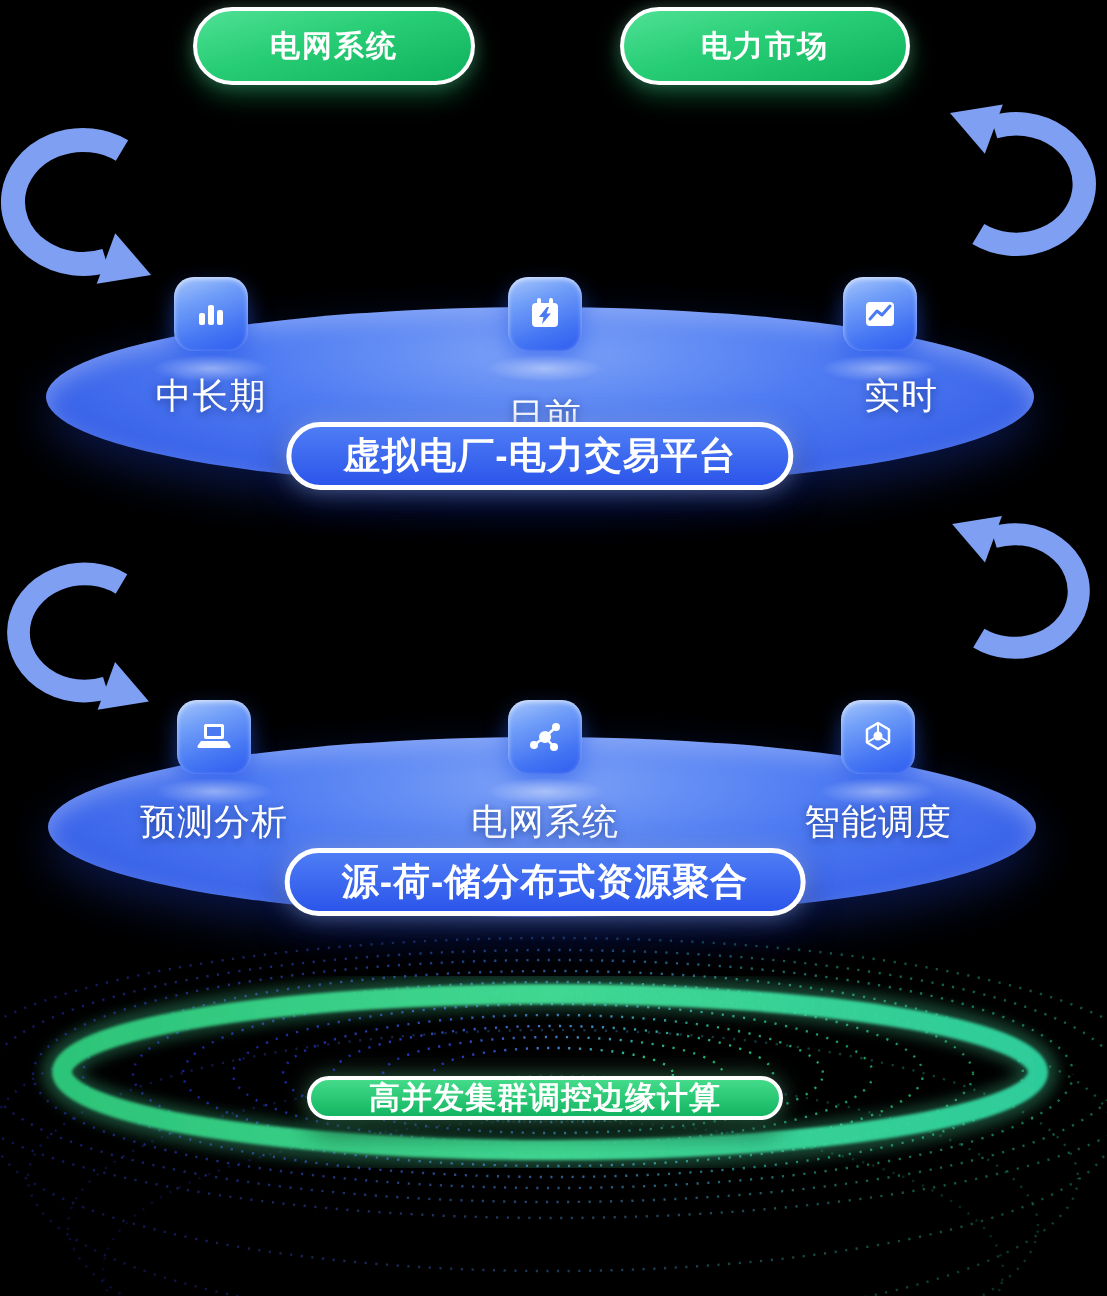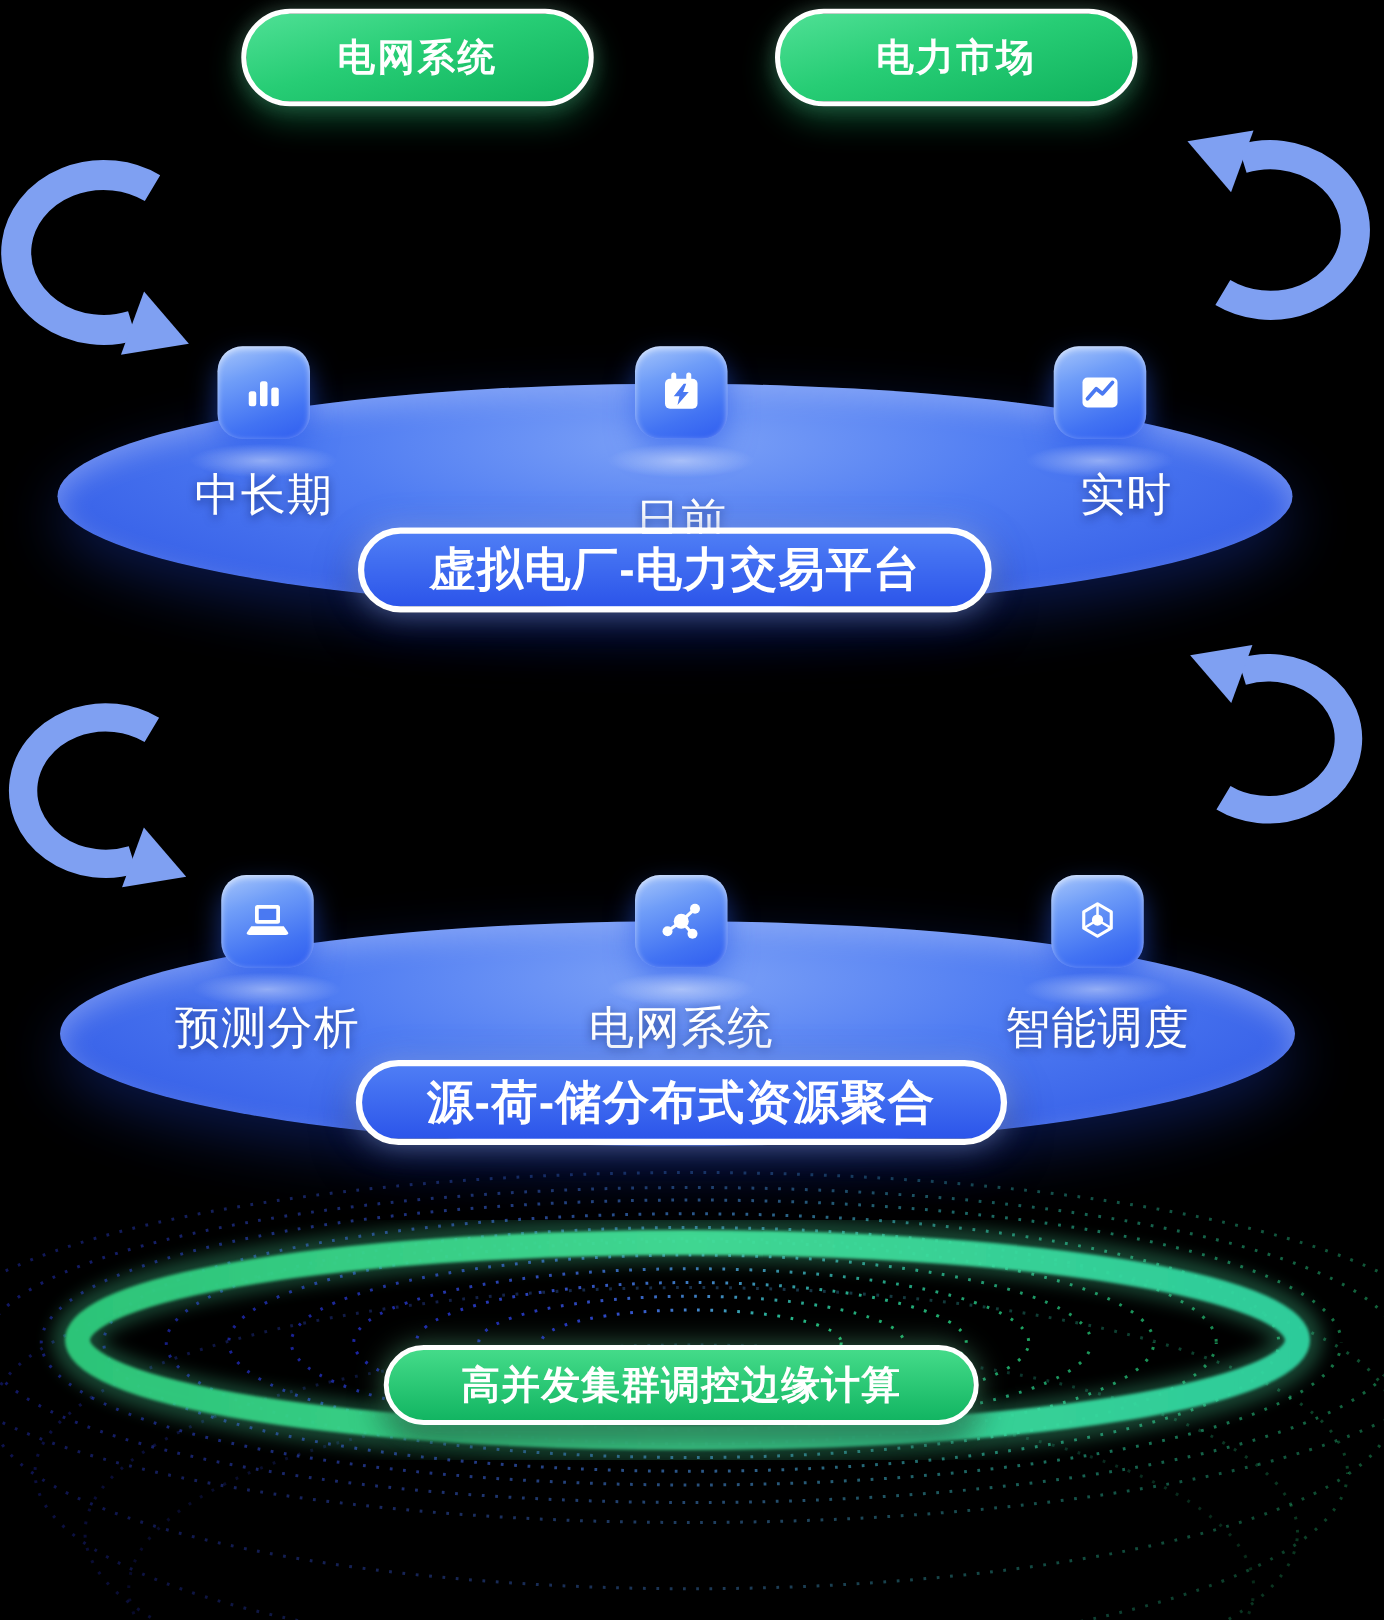--- a/index.html
+++ b/index.html
@@ -64,21 +64,21 @@
     display:flex;align-items:center;justify-content:center;
     color:#fff;font-size:37px;font-weight:bold;letter-spacing:1px;white-space:nowrap;
     padding:0 52px;z-index:6;
     box-shadow:0 0 24px rgba(170,200,255,.5),0 16px 34px rgba(0,10,60,.55);
   }
   #pill-trading{left:540px;top:422px;}
   #pill-aggregation{left:545px;top:848px;}
 
   
   .green-pill{
-    position:absolute;transform:translateX(-50%);height:64px;
+    position:absolute;transform:translateX(-50%);height:44px;
     border-radius:36px;border:4px solid #fff;box-sizing:border-box;
     background:linear-gradient(180deg,#44db89 0%,#12b562 100%);
     display:flex;align-items:center;justify-content:center;
     color:#fff;font-size:31px;font-weight:bold;letter-spacing:1px;white-space:nowrap;
     padding:0 58px;z-index:8;
     box-shadow:0 0 22px rgba(120,240,180,.4),0 12px 26px rgba(0,20,10,.6);
   }
   #pill-edge{left:545px;top:1076px;}
 
   #particle-field{position:absolute;left:0;top:926px;z-index:1;}

